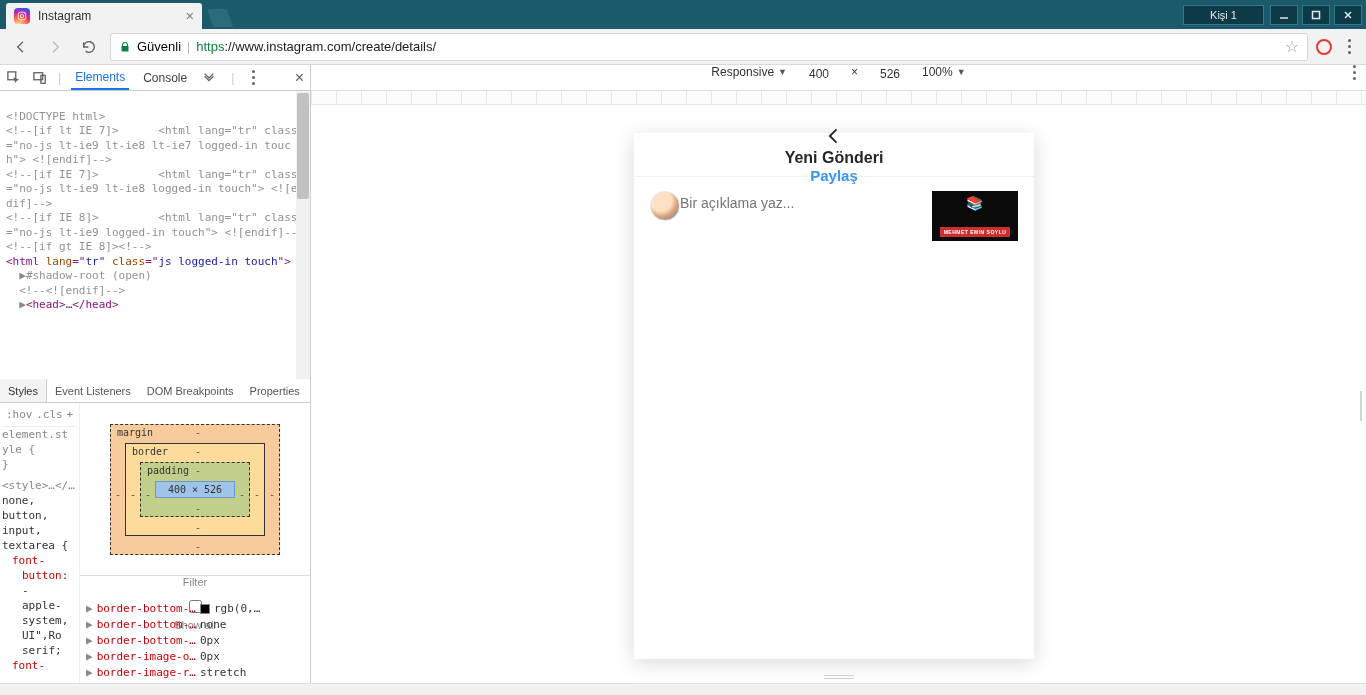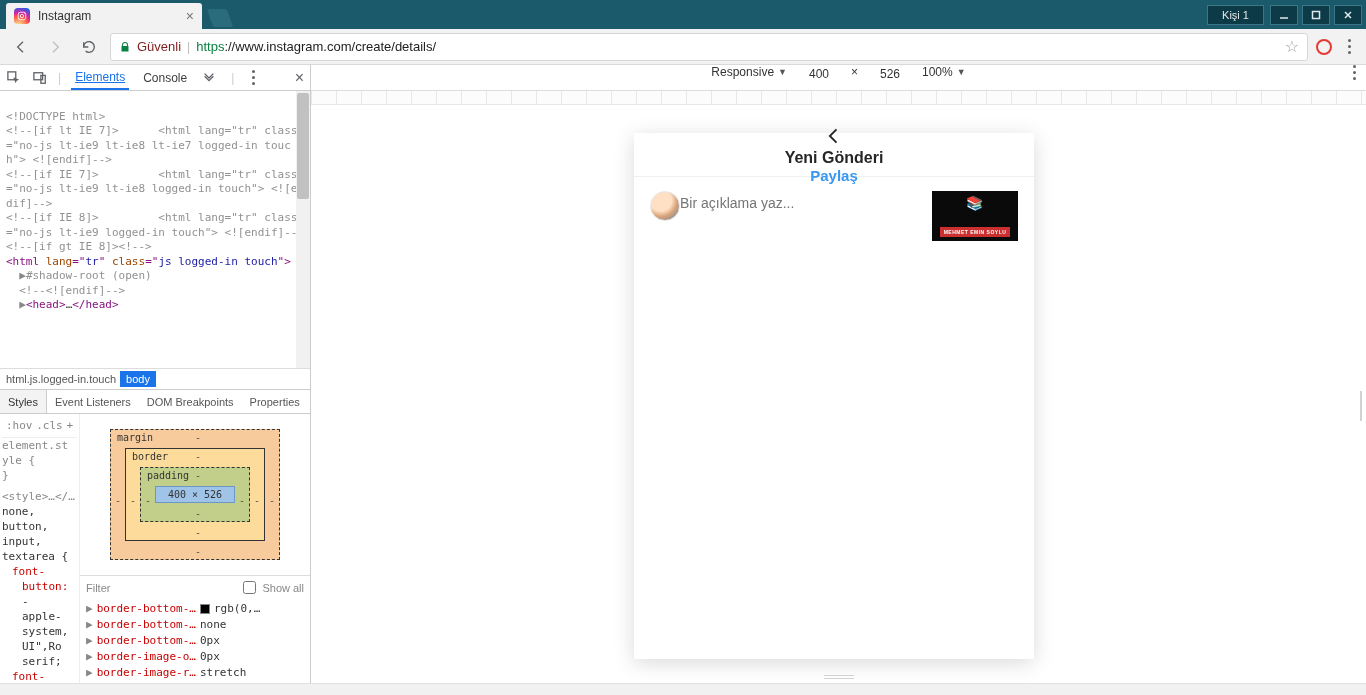--- a/index.html
+++ b/index.html
@@ -9,52 +9,52 @@
   
   .titlebar { height: 29px; background: #1b5a6b; display: flex; justify-content: space-between; align-items: stretch; }
   .tabstrip { display: flex; align-items: flex-end; padding-left: 6px; }
   .tab { background: #f2f2f2; height: 26px; width: 196px; margin-top: 3px; border-top-left-radius: 3px; border-top-right-radius: 3px; display: flex; align-items: center; padding: 0 8px; gap: 8px; position: relative; }
   .favicon { width: 16px; height: 16px; border-radius: 4px; background: radial-gradient(circle at 30% 110%, #fdf497 0%, #fd5949 45%, #d6249f 60%, #285AEB 90%); display: flex; align-items: center; justify-content: center; }
   .favicon svg { width: 10px; height: 10px; stroke: #fff; fill: none; stroke-width: 2; }
   .tab-title { font-size: 12px; color: #333; flex: 1; }
   .tab-close { color: #777; font-size: 14px; }
   .newtab { width: 20px; height: 18px; background: #2a6b7c; margin: 0 0 2px 8px; transform: skewX(20deg); border-radius: 2px; align-self: flex-end; }
   .win-controls { display: flex; align-items: center; }
-  .profile-btn { height: 20px; padding: 0 14px; background: #0d3a47; color: #e6e6e6; font-size: 11px; display: flex; align-items: center; border: 1px solid #3a7688; margin-right: 6px; text-align: center; }
+  .profile-btn { height: 20px; padding: 0 26px; background: #0d3a47; color: #e6e6e6; font-size: 11px; display: flex; align-items: center; border: 1px solid #3a7688; margin-right: 6px; text-align: center; }
   .win-btn { width: 28px; height: 20px; background: #0d3a47; color: #dfe8ea; display: flex; align-items: center; justify-content: center; border: 1px solid #3a7688; margin-right: 4px; }
   .win-btn svg { width: 10px; height: 10px; stroke: #dfe8ea; stroke-width: 1.5; fill: none; }
 
   
   .toolbar { height: 36px; background: #f2f2f2; border-bottom: 1px solid #d9d9d9; display: flex; align-items: center; padding: 0 8px; gap: 8px; }
   .nav-btn { width: 26px; height: 26px; display: flex; align-items: center; justify-content: center; border-radius: 13px; }
   .nav-btn svg { width: 16px; height: 16px; stroke: #5f6368; fill: none; stroke-width: 2; }
   .nav-btn.disabled svg { stroke: #bdbdbd; }
   .omnibox { flex: 1; height: 28px; background: #fff; border: 1px solid #d6d6d6; border-radius: 3px; display: flex; align-items: center; padding: 0 8px; gap: 6px; }
   .secure-ic { color: #0b8043; display: flex; align-items: center; }
   .secure-ic svg { width: 12px; height: 12px; fill: #0b8043; }
-  .secure-txt { color: #7f1d1d; font-size: 13px; }
+  .secure-txt { color: #000000; font-size: 13px; }
   .sep { color: #bbb; }
   .url { font-size: 13px; color: #888; display: flex; gap: 0; }
   .url .scheme { color: #0b8043; }
   .url .rest { color: #212121; }
   .star { color: #9e9e9e; font-size: 16px; margin-left: auto; }
   .ext-ic { width: 16px; height: 16px; border-radius: 8px; border: 2px solid #e53935; }
   .kebab { width: 18px; display: flex; flex-direction: column; align-items: center; gap: 3px; }
   .kebab span { width: 3px; height: 3px; background: #5f6368; border-radius: 50%; }
 
   
   .workarea { flex: 1; display: flex; min-height: 0; }
 
   
   .devtools { width: 311px; border-right: 1px solid #ccc; display: flex; flex-direction: column; background: #fff; min-height: 0; }
   .dt-tabs { height: 26px; border-bottom: 1px solid #ccc; display: flex; align-items: center; padding: 0 6px; gap: 10px; }
   .dt-icon { width: 16px; height: 16px; display: flex; align-items: center; justify-content: center; }
   .dt-icon svg { width: 14px; height: 14px; stroke: #5f6368; fill: none; stroke-width: 1.5; }
   .dt-tab { font-size: 12px; color: #404040; padding: 0 4px; height: 100%; display: flex; align-items: center; }
-  .dt-tab.active { color: #1a73e8; border-bottom: 2px solid #1a73e8; text-decoration: underline; }
+  .dt-tab.active { color: #1a73e8; border-bottom: 2px solid #1a73e8; }
   .dt-close { margin-left: auto; color: #5f6368; font-size: 16px; }
 
   .dom { flex: 1; overflow: hidden; font-family: Consolas, monospace; font-size: 11px; line-height: 14.5px; padding: 4px 6px; position: relative; color: #333; white-space: pre-wrap; word-break: break-all; }
   .dom .c-gray { color: #919191; }
   .dom .c-purple { color: #881280; }
   .dom .c-brown { color: #994500; }
   .dom .c-blue { color: #1a1aa6; }
   .dom .tri { color: #888; cursor: default; }
   .dom-scroll { position: absolute; right: 0; top: 0; width: 14px; height: 100%; background: #f1f1f1; }
   .dom-thumb { position: absolute; right: 1px; top: 2px; width: 12px; height: 106px; background: #c1c1c1; border-radius: 2px; }
@@ -73,21 +73,21 @@
   .cred { color: #c80000; }
   .gray { color: #888; }
   .styles-right { flex: 1; display: flex; flex-direction: column; }
   .boxmodel { flex: 1; display: flex; align-items: center; justify-content: center; position: relative; }
   .bm-margin { background: #f8cb9c; border: 1px dashed #333; padding: 18px 14px; position: relative; font-family: Consolas, monospace; font-size: 10px; }
   .bm-border { background: #fddc9b; border: 1px solid #333; padding: 18px 14px; position: relative; }
   .bm-padding { background: #c2cf8a; border: 1px dashed #333; padding: 18px 14px; position: relative; }
   .bm-content { background: #9fc4e7; border: 1px solid #6b98c6; padding: 2px 12px; color: #333; }
   .bm-label { position: absolute; top: 2px; left: 6px; color: #333; }
   .bm-dash { position: absolute; color: #555; }
-  .filter-row { height: 24px; border-top: 1px solid #ddd; display: flex; align-items: center; padding: 0 6px; font-size: 11px; color: #888; gap: 6px; }
+  .filter-row { height: 24px; border-top: 1px solid #ddd; display: flex; align-items: center; padding: 0 6px; font-size: 11px; color: #888; gap: 6px; flex-direction: column; }
   .filter-row input[type="checkbox"]{ margin: 0; }
   .computed { font-family: Consolas, monospace; font-size: 11px; line-height: 16px; padding: 2px 6px; overflow: hidden; }
   .computed .row { display: flex; align-items: center; gap: 4px; }
   .computed .tri { color: #888; }
   .computed .prop { color: #c80000; }
   .computed .val { color: #333; }
   .swatch { width: 10px; height: 10px; background: #000; border: 1px solid #888; display: inline-block; }
 
   
   .viewport { flex: 1; display: flex; flex-direction: column; background: #fff; min-height: 0; }
@@ -242,24 +242,20 @@
 <span class="c-gray">&lt;!--[if IE 7]&gt;         &lt;html lang="tr" class="no-js lt-ie9 lt-ie8 logged-in touch"&gt; &lt;![endif]--&gt;</span>
 <span class="c-gray">&lt;!--[if IE 8]&gt;         &lt;html lang="tr" class="no-js lt-ie9 logged-in touch"&gt; &lt;![endif]--&gt;</span>
 <span class="c-gray">&lt;!--[if gt IE 8]&gt;&lt;!--&gt;</span>
 <span class="c-purple">&lt;html </span><span class="c-brown">lang</span><span class="c-purple">="</span><span class="c-blue">tr</span><span class="c-purple">" </span><span class="c-brown">class</span><span class="c-purple">="</span><span class="c-blue">js logged-in touch</span><span class="c-purple">"&gt;</span>
   <span class="tri">▶</span><span class="c-gray">#shadow-root (open)</span>
   <span class="c-gray">&lt;!--&lt;![endif]--&gt;</span>
   <span class="tri">▶</span><span class="c-purple">&lt;head&gt;</span><span>…</span><span class="c-purple">&lt;/head&gt;</span>
         <div class="dom-scroll"><div class="dom-thumb"></div></div>
       </div>
 
-      <div class="crumb-row">
-        <span class="crumb">html.js.logged-in.touch</span>
-        <span class="crumb sel">body</span>
-      </div>
 
       <div class="sub-tabs">
         <div class="sub-tab active">Styles</div>
         <div class="sub-tab">Event Listeners</div>
         <div class="sub-tab">DOM Breakpoints</div>
         <div class="sub-tab">Properties</div>
       </div>
 
       <div class="styles-wrap">
         <div class="styles-left">

